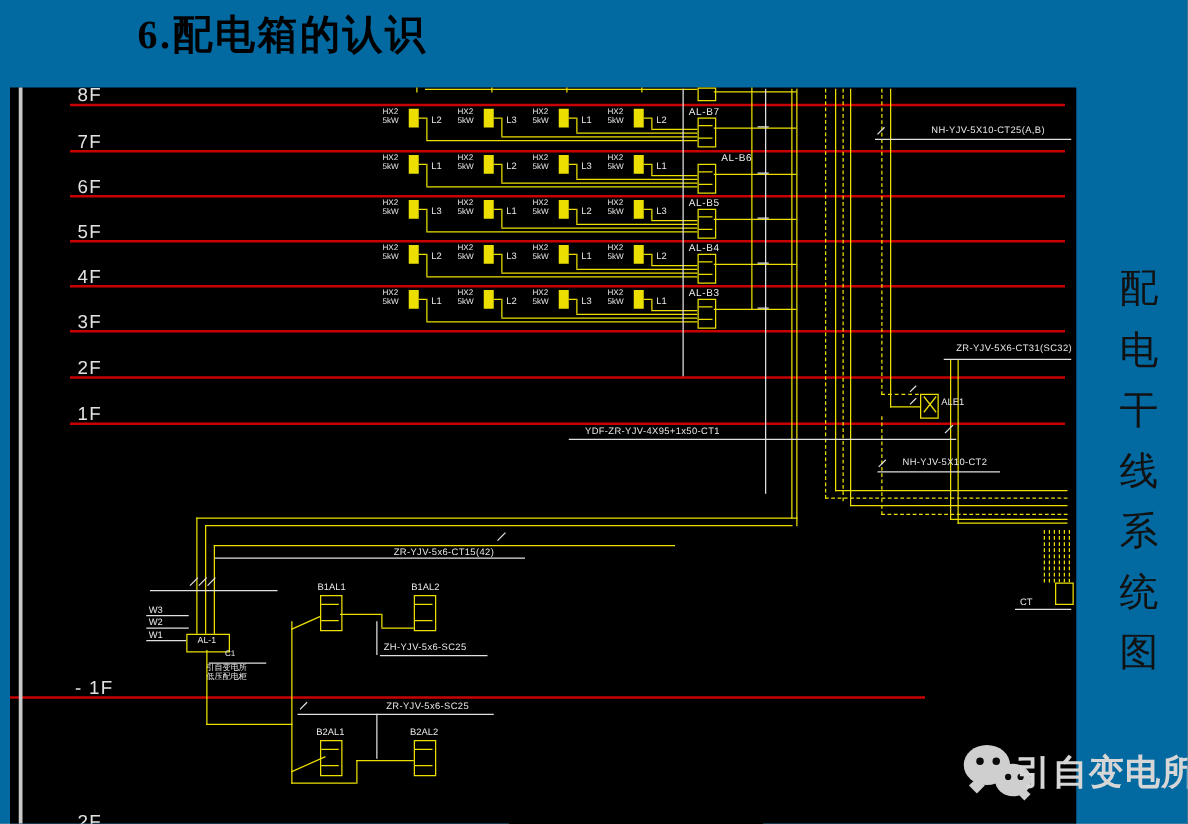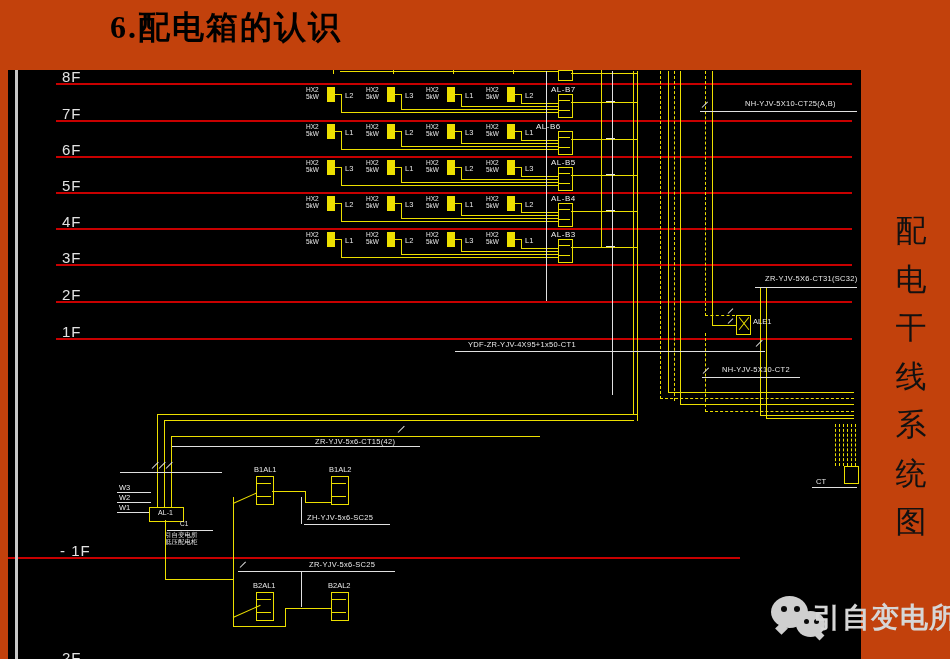--- a/index.html
+++ b/index.html
@@ -1,16 +1,16 @@
 <!DOCTYPE html>
 <html><head>
 <meta charset="utf-8">
 <style>
   html,body{margin:0;padding:0;}
-  #page{position:relative;width:950px;height:659px;background:#c2410c;overflow:hidden;
+  #page{position:relative;width:950px;height:659px;background:#0369a1;overflow:hidden;
         font-family:"Liberation Sans",sans-serif;}
   #title{position:absolute;left:110px;top:6px;font-family:"Liberation Serif",serif;
          font-weight:700;font-size:32px;color:#000;letter-spacing:2px;white-space:nowrap;}
   #diagram-bg{position:absolute;left:8px;top:70px;width:853px;height:589px;background:#000;}
   .lbl{position:absolute;white-space:nowrap;line-height:1.05;}
   .floor-lbl{font-size:15px;color:#e2e2e2;letter-spacing:1px;}
   .tiny{font-size:6.5px;color:#e8e8e8;}
   .small{font-size:7.5px;color:#e8e8e8;}
   .cable{font-size:7.5px;color:#e8e8e8;letter-spacing:.3px;}
   .panel-lbl{font-size:8px;color:#f0f0f0;letter-spacing:.5px;}
@@ -132,21 +132,21 @@
       <div class="lbl small" style="position: absolute; left: 465px; top: 129px;">L3</div>
       <div class="lbl tiny" style="position: absolute; left: 486px; top: 124px;">
         <div>HX2</div>
         <div>5kW</div>
       </div>
       <div class="ybox" style="position: absolute; left: 507px; top: 124px; width: 8px; height: 15px;"></div>
       <div style="position: absolute; left: 515px; top: 131px; width: 6px; height: 1px; background: rgb(236, 223, 0);"></div>
       <div style="position: absolute; left: 521px; top: 131px; width: 1px; height: 9px; background: rgb(236, 223, 0);"></div>
       <div style="position: absolute; left: 521px; top: 140px; width: 37px; height: 1px; background: rgb(236, 223, 0);"></div>
       <div class="lbl small" style="position: absolute; left: 525px; top: 129px;">L1</div>
-      <div class="lbl panel-lbl" style="position: absolute; left: 536px; top: 123px;">AL-B6</div>
+      <div class="lbl panel-lbl" style="position: absolute; left: 577px; top: 123px;">AL-B6</div>
       <div class="yobox" style="position: absolute; left: 558px; top: 131px; width: 13px; height: 22px;"></div>
       <div style="position: absolute; left: 559px; top: 137px; width: 11px; height: 1px; background: rgb(236, 223, 0);"></div>
       <div style="position: absolute; left: 559px; top: 147px; width: 11px; height: 1px; background: rgb(236, 223, 0);"></div>
       <div style="position: absolute; left: 571px; top: 139px; width: 66px; height: 1px; background: rgb(236, 223, 0);"></div>
       <div style="position: absolute; left: 606px; top: 138px; width: 9px; height: 1px; background: rgb(224, 224, 224);"></div>
       <div class="lbl tiny" style="position: absolute; left: 306px; top: 160px;">
         <div>HX2</div>
         <div>5kW</div>
       </div>
       <div class="ybox" style="position: absolute; left: 327px; top: 160px; width: 8px; height: 15px;"></div>

